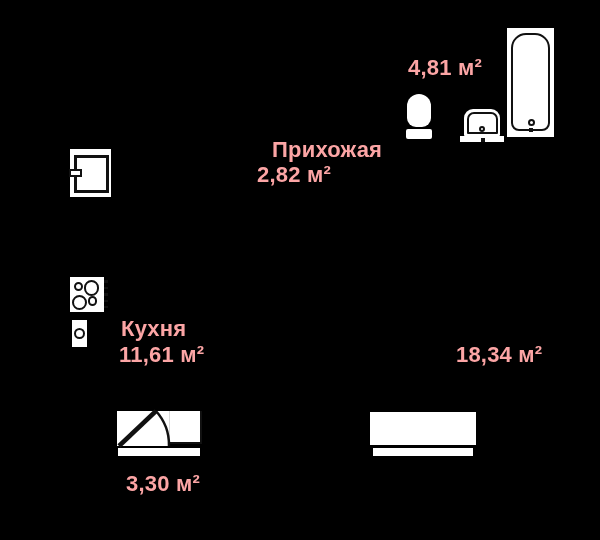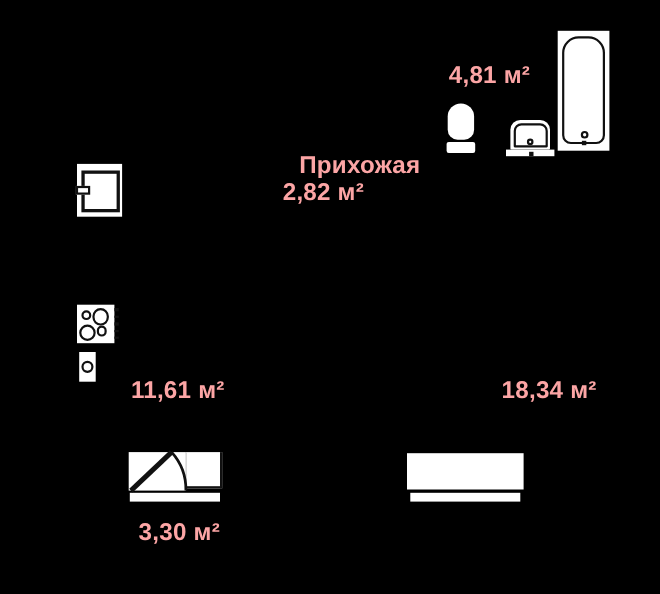--- a/index.html
+++ b/index.html
@@ -62,20 +62,21 @@
   #tub-plug{left:21.5px;top:99.5px;width:4.5px;height:4.5px;background:#111;}
 </style>
 </head>
 <body>
 
 <div id="plan">
 
   <div class="label" id="lbl-bath-area">4,81 м²</div>
   <div class="label" id="lbl-hall-name">Прихожая</div>
   <div class="label" id="lbl-hall-area">2,82 м²</div>
+  <div class="label" id="lbl-kitchen-name">Кухня</div>
   <div class="label" id="lbl-kitchen-area">11,61 м²</div>
   <div class="label" id="lbl-living-area">18,34 м²</div>
   <div class="label" id="lbl-balcony-area">3,30 м²</div>
 
   <div class="abs white" id="fridge">
     <div class="abs" id="fridge-inner"></div>
     <div class="abs" id="fridge-handle"></div>
   </div>
 
   <div class="abs white" id="stove">

